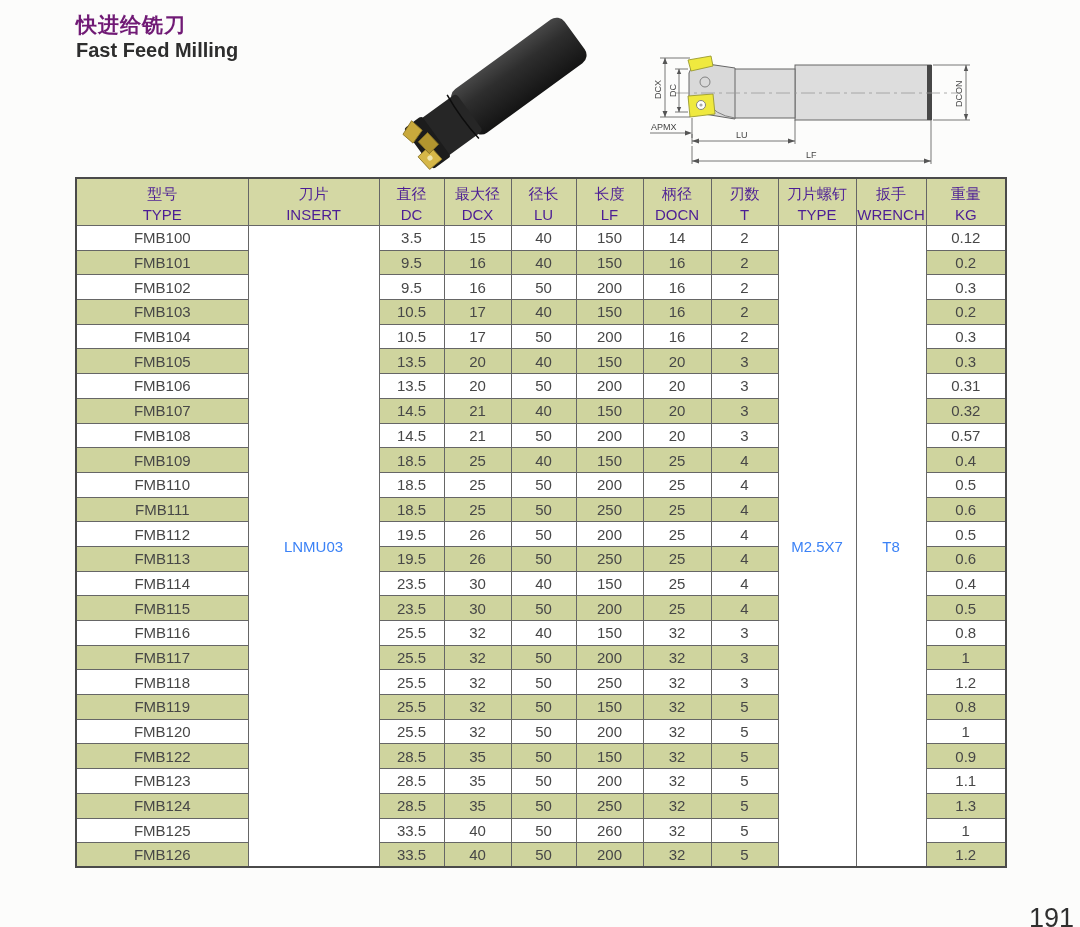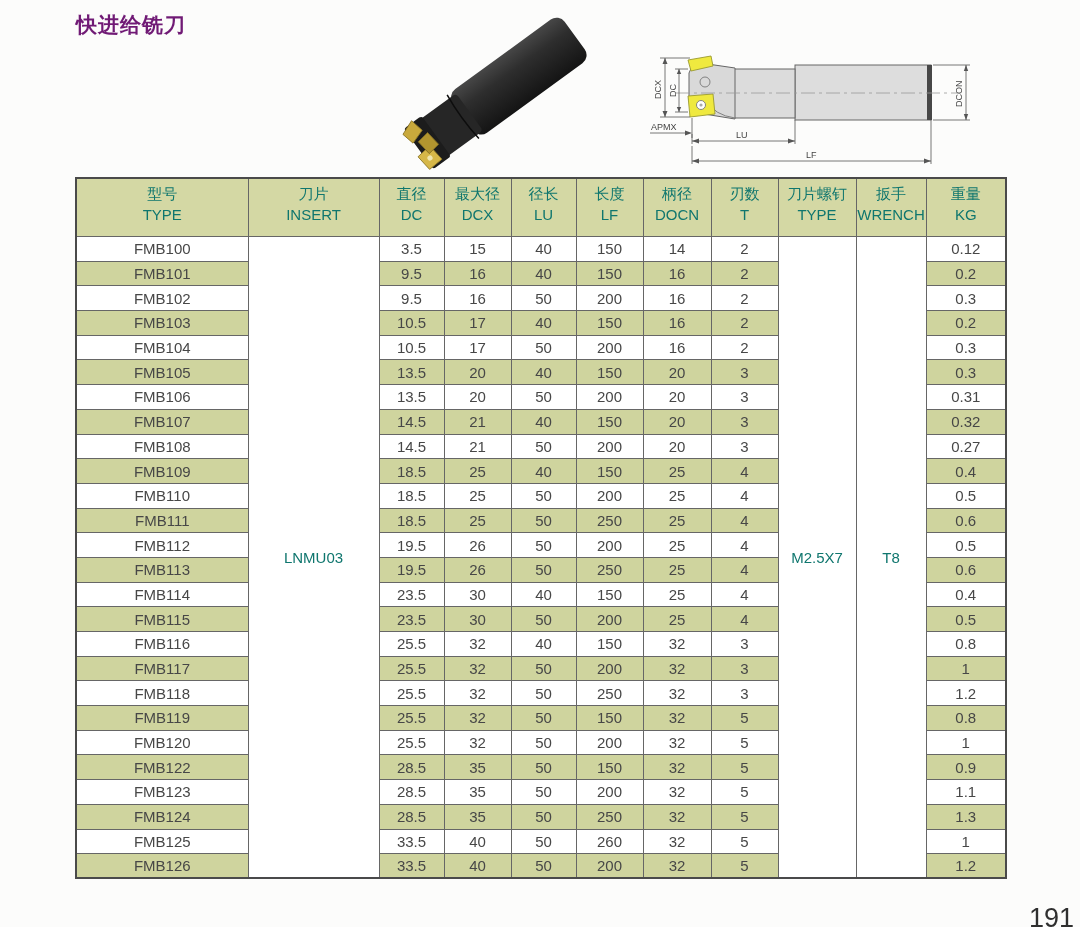--- a/index.html
+++ b/index.html
@@ -19,31 +19,32 @@
   }
   .titles{position:absolute;left:76px;top:12px;line-height:1.25;}
   .title-zh{font-size:21px;font-weight:bold;color:#701a75;letter-spacing:1px;}
   .title-en{font-size:20px;font-weight:bold;color:#2d2d2d;}
   .photo{position:absolute;left:375px;top:8px;width:225px;height:168px;}
   .diagram{position:absolute;left:638px;top:52px;width:430px;height:120px;}
   .diagram text{font-size:9px;fill:#444;font-family:"Liberation Sans",sans-serif;}
   .spec-wrap{position:absolute;left:75px;top:177px;}
   table.spec{border-collapse:collapse;table-layout:fixed;width:930px;border:2px solid var(--outer);}
   table.spec th,table.spec td{border:1px solid var(--border);text-align:center;vertical-align:middle;overflow:hidden;white-space:nowrap;}
-  table.spec thead th{background:var(--green-h);font-weight:normal;font-size:15px;color:#0f766e;padding:4px 0 11px;line-height:1.4;}
+  table.spec thead th{background:var(--green-h);font-weight:normal;font-size:15px;color:#4c1d95;padding:4px 0 0;line-height:1.4;}
   table.spec tbody td{font-size:15px;height:24.7px;padding:0;background:#fff;color:#474747;}
   table.spec tbody tr.alt td{background:var(--green-r);}
-  table.spec tbody td.merged{background:#fff;font-size:15px;color:#0f766e;}
+  table.spec tbody td.merged{background:#fff;font-size:15px;color:#3b82f6;}
   .page-num{position:absolute;top:903px;right:6px;font-size:27px;color:#2f2f2f;}
 </style>
 </head>
 <body>
 
 <div class="titles">
   <div class="title-zh">快进给铣刀</div>
+  <div class="title-en">Fast Feed Milling</div>
 </div>
 
 <svg class="photo" viewBox="0 0 225 168" aria-hidden="true">
   <defs>
     <linearGradient id="shaft" x1="0" y1="0" x2="0" y2="1">
       <stop offset="0" stop-color="#474747"></stop>
       <stop offset="0.35" stop-color="#2e2e2e"></stop>
       <stop offset="1" stop-color="#141414"></stop>
     </linearGradient>
   </defs>
@@ -266,21 +267,21 @@
           <td>0.32</td>
         </tr>
         <tr>
           <td>FMB108</td>
           <td>14.5</td>
           <td>21</td>
           <td>50</td>
           <td>200</td>
           <td>20</td>
           <td>3</td>
-          <td>0.27</td>
+          <td>0.57</td>
         </tr>
         <tr class="alt">
           <td>FMB109</td>
           <td>18.5</td>
           <td>25</td>
           <td>40</td>
           <td>150</td>
           <td>25</td>
           <td>4</td>
           <td>0.4</td>

